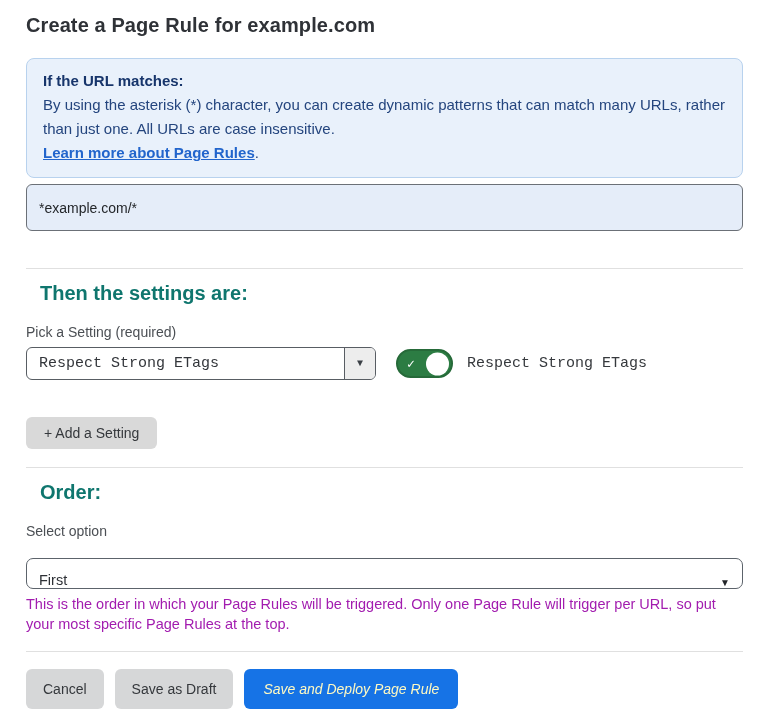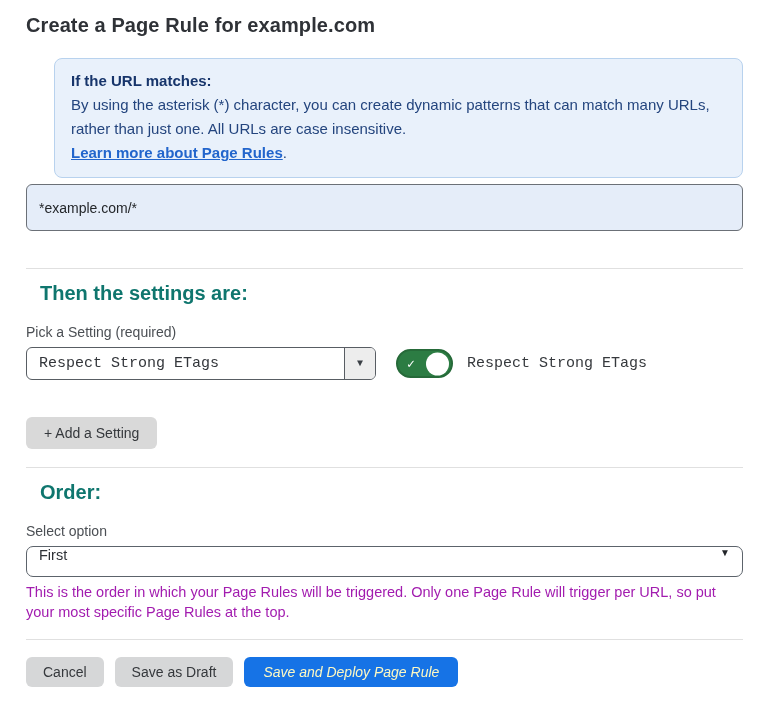--- a/index.html
+++ b/index.html
@@ -25,21 +25,20 @@
 
   .info-box {
     margin-top: 20px;
     background: #e9f1fb;
     border: 1px solid #b8d2ee;
     border-radius: 8px;
     padding: 10px 16px 12px 16px;
     font-size: 15px;
     line-height: 24px;
     color: #24457e;
-    margin-left: 28px;
   }
   .info-box .info-heading {
     font-weight: 700;
     color: #17356b;
   }
   .info-box a.info-link {
     color: #2265cc;
     text-decoration: underline;
     cursor: pointer;
     font-weight: bold;
@@ -167,28 +166,28 @@
     color: #35383c;
     border: none;
     border-radius: 6px;
     padding: 8px 18px;
     font-family: "Liberation Sans", sans-serif;
     font-size: 14px;
     cursor: pointer;
   }
 
   .order-select {
-    margin-top: 6px;
+    margin-top: 18px;
     width: 100%;
     height: 31px;
     border: 1px solid #5c636b;
     border-radius: 7px;
     background: #ffffff;
     display: flex;
-    align-items: flex-start;
+    align-items: flex-end;
     justify-content: space-between;
     padding: 0 12px;
     font-size: 14.5px;
     color: #2e3136;
     cursor: pointer;
   }
   .order-select .order-arrow {
     font-size: 10px;
     color: #222529;
   }
@@ -201,21 +200,21 @@
     max-width: 749px;
   }
 
   .footer-actions {
     margin-top: 17px;
     display: flex;
     align-items: center;
     gap: 11px;
   }
   .btn {
-    height: 30px;
+    height: 40px;
     border: none;
     border-radius: 6px;
     font-family: "Liberation Sans", sans-serif;
     font-size: 14px;
     cursor: pointer;
     padding: 0 17px;
   }
   .btn-gray {
     background: #d6d7d8;
     color: #35383c;

